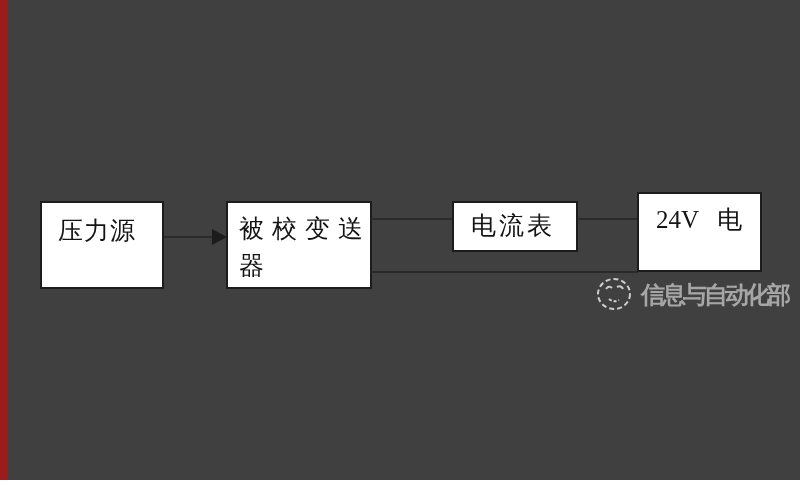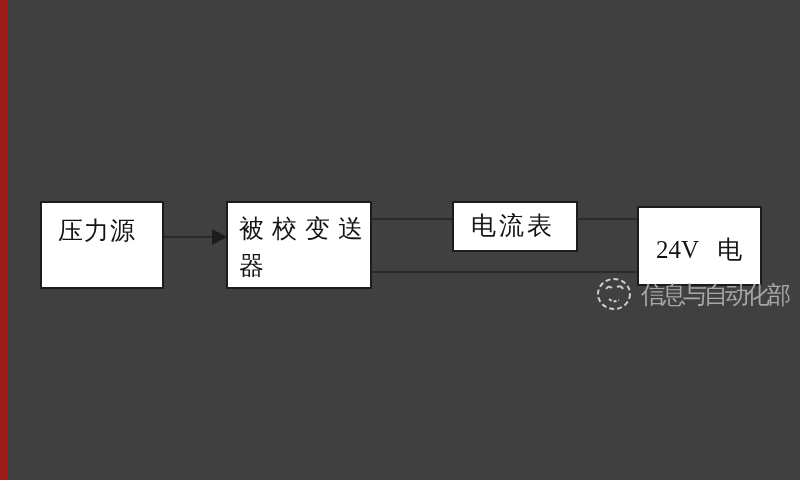--- a/index.html
+++ b/index.html
@@ -37,22 +37,22 @@
   #node-transmitter {
     left: 226px; top: 201px; width: 146px; height: 88px;
     padding: 7px 0 0 11px;
   }
   #node-transmitter .line-0 { letter-spacing: 8px; text-align: center; }
   #node-ammeter {
     left: 452px; top: 201px; width: 126px; height: 51px;
     padding: 9px 0 8px 17px; letter-spacing: 3px; line-height: 28px;
   }
   #node-power-box {
-    left: 637px; top: 206px; width: 125px; height: 80px;
-    padding: 24px 0 0 17px; line-height: 35px;
+    left: 637px; top: 192px; width: 125px; height: 80px;
+    padding: 8px 0 0 17px; line-height: 35px;
   }
   .connector {
     position: absolute;
     height: 2px;
     background: #2a2a2a;
   }
   #conn-arrow-line   { left: 164px; top: 236px; width: 50px; }
   #conn-upper-left   { left: 371px; top: 218px; width: 82px; }
   #conn-upper-right  { left: 577px; top: 218px; width: 61px; }
   #conn-lower-return { left: 371px; top: 271px; width: 267px; }
@@ -61,21 +61,21 @@
     left: 212px; top: 229px;
     width: 0; height: 0;
     border-top: 8px solid transparent;
     border-bottom: 8px solid transparent;
     border-left: 15px solid #1c1c1c;
   }
   .watermark {
     position: absolute;
     left: 641px; top: 279px;
     font-size: 24px;
-    font-weight: normal;
+    font-weight: bold;
     letter-spacing: -3px;
     color: #a6a6a6;
     white-space: nowrap;
   }
   .watermark-logo {
     position: absolute;
     left: 594px; top: 275px;
   }
 </style>
 </head>

